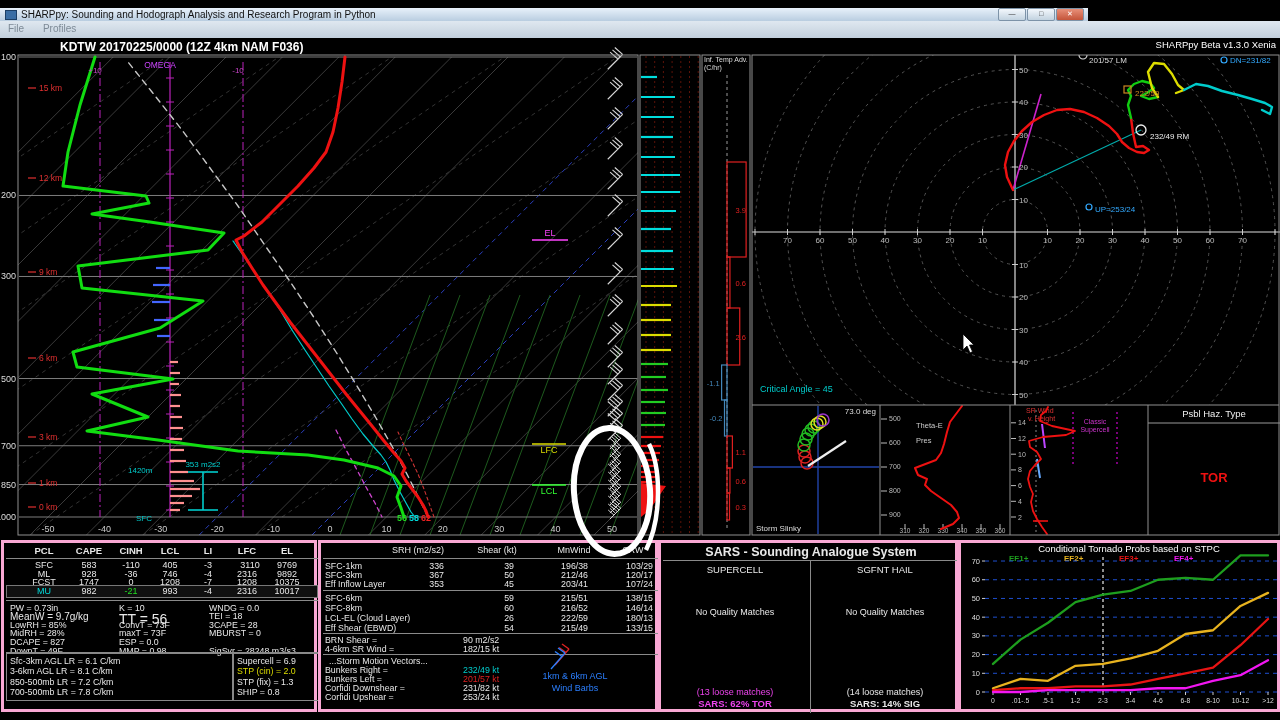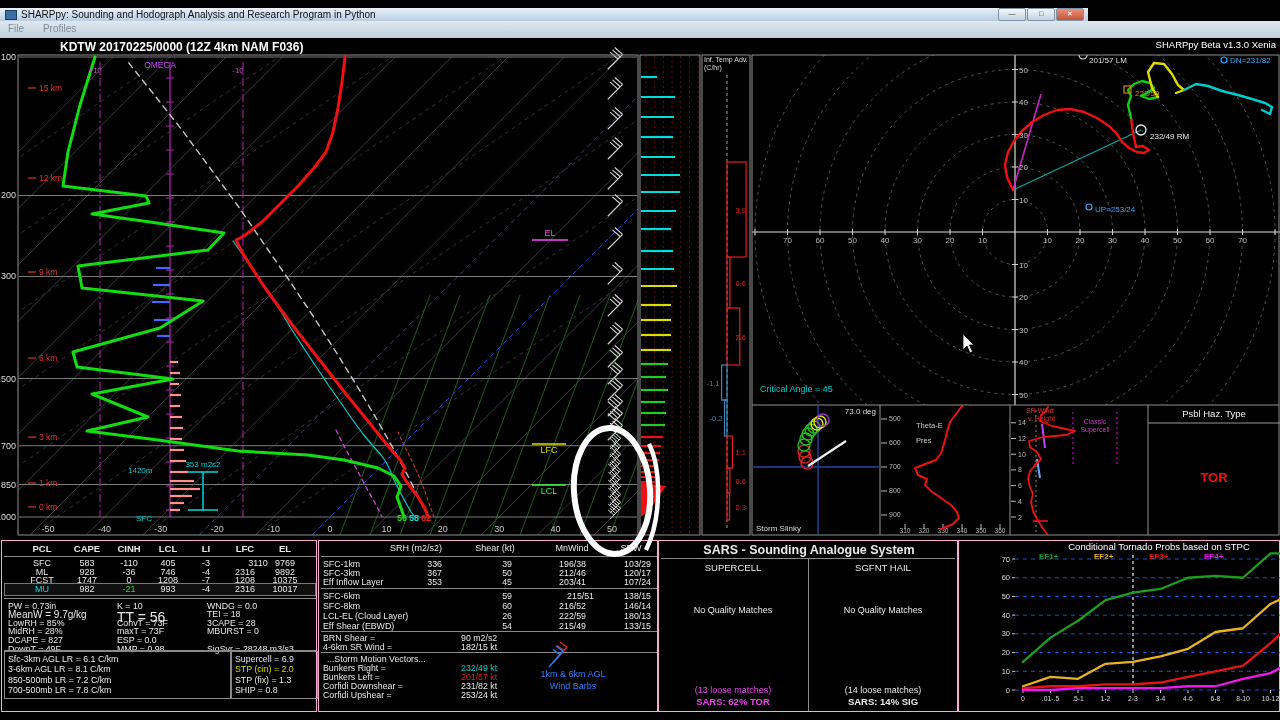--- a/index.html
+++ b/index.html
@@ -11,21 +11,21 @@
   .appicon{width:10px;height:8px;background:#3a6ea5;border:1px solid #1c3f66;margin:0 4px 0 5px;display:inline-block;}
   .titletext{flex:1;white-space:nowrap;}
   .winbtns{display:flex;gap:1px;margin-right:4px;}
   .wbtn{width:26px;height:11px;border:1px solid #7d93a8;border-radius:2px;
     background:linear-gradient(#f3f8fc,#c2d2e0);font-size:7px;line-height:9px;text-align:center;color:#333;}
   .wbtn.close{background:linear-gradient(#e89079,#c4543a);color:#fff;}
   .menubar{position:absolute;left:0;top:21px;width:1280px;height:17px;
     background:linear-gradient(#dfe8f0,#c2cfdc);font-size:10px;color:#7d8a96;}
   .menu{display:inline-block;padding:2px 8px 0 8px;}
   
-  .panel{position:absolute;top:540px;height:172px;background:#000;border:1px solid #f9a8d4;box-sizing:border-box;color:#e8e8e8;padding-left:32px;}
+  .panel{position:absolute;top:540px;height:172px;background:#000;border:3px solid #f9a8d4;box-sizing:border-box;color:#e8e8e8;}
   .abs{position:absolute;white-space:nowrap;}
   .hline{position:absolute;height:0;border-top:1px solid #8a8a8a;}
   .vline{position:absolute;width:0;border-left:1px solid #8a8a8a;}
   .ctr{transform:translateX(-50%);}
   .rgt{transform:translateX(-100%);}
   svg text{font-family:"Liberation Sans",sans-serif;}
   #overlay{position:absolute;left:0;top:0;z-index:99;pointer-events:none;}
   #gfx{position:absolute;left:0;top:0;z-index:1;}
 </style>
 </head>
@@ -631,21 +631,21 @@
       <div class="abs ctr" style="left:166px;top:2px;font-size:9.5px;font-weight:bold;">LCL</div>
       <div class="abs ctr" style="left:204px;top:2px;font-size:9.5px;font-weight:bold;">LI</div>
       <div class="abs ctr" style="left:243px;top:2px;font-size:9.5px;font-weight:bold;">LFC</div>
       <div class="abs ctr" style="left:283px;top:2px;font-size:9.5px;font-weight:bold;">EL</div>
       <div class="hline" style="left:2px;top:15px;width:312px;"></div>
       <div class="abs ctr" style="left:40px;top:17px;font-size:9px;color:#e8e8e8;">SFC</div>
       <div class="abs ctr" style="left:85px;top:17px;font-size:9px;color:#e8e8e8;">583</div>
       <div class="abs ctr" style="left:127px;top:17px;font-size:9px;color:#e8e8e8;">-110</div>
       <div class="abs ctr" style="left:166px;top:17px;font-size:9px;color:#e8e8e8;">405</div>
       <div class="abs ctr" style="left:204px;top:17px;font-size:9px;color:#e8e8e8;">-3</div>
-      <div class="abs ctr" style="left:256px;top:17px;font-size:9px;color:#e8e8e8;">3110</div>
+      <div class="abs ctr" style="left:246px;top:17px;font-size:9px;color:#e8e8e8;">3110</div>
       <div class="abs ctr" style="left:283px;top:17px;font-size:9px;color:#e8e8e8;">9769</div>
       <div class="abs ctr" style="left:40px;top:25.5px;font-size:9px;color:#e8e8e8;">ML</div>
       <div class="abs ctr" style="left:85px;top:25.5px;font-size:9px;color:#e8e8e8;">928</div>
       <div class="abs ctr" style="left:127px;top:25.5px;font-size:9px;color:#e8e8e8;">-36</div>
       <div class="abs ctr" style="left:166px;top:25.5px;font-size:9px;color:#e8e8e8;">746</div>
       <div class="abs ctr" style="left:204px;top:25.5px;font-size:9px;color:#e8e8e8;">-4</div>
       <div class="abs ctr" style="left:243px;top:25.5px;font-size:9px;color:#e8e8e8;">2316</div>
       <div class="abs ctr" style="left:283px;top:25.5px;font-size:9px;color:#e8e8e8;">9892</div>
       <div class="abs ctr" style="left:40px;top:34px;font-size:9px;color:#e8e8e8;">FCST</div>
       <div class="abs ctr" style="left:85px;top:34px;font-size:9px;color:#e8e8e8;">1747</div>
@@ -711,21 +711,21 @@
       <div class="abs rgt" style="left:193px;top:27px;font-size:8.8px;">50</div>
       <div class="abs rgt" style="left:267px;top:27px;font-size:8.8px;">212/46</div>
       <div class="abs rgt" style="left:332px;top:27px;font-size:8.8px;">120/17</div>
       <div class="abs" style="left:4px;top:36px;font-size:8.8px;">Eff Inflow Layer</div>
       <div class="abs rgt" style="left:123px;top:36px;font-size:8.8px;">353</div>
       <div class="abs rgt" style="left:193px;top:36px;font-size:8.8px;">45</div>
       <div class="abs rgt" style="left:267px;top:36px;font-size:8.8px;">203/41</div>
       <div class="abs rgt" style="left:332px;top:36px;font-size:8.8px;">107/24</div>
       <div class="abs" style="left:4px;top:50px;font-size:8.8px;">SFC-6km</div>
       <div class="abs rgt" style="left:193px;top:50px;font-size:8.8px;">59</div>
-      <div class="abs rgt" style="left:275px;top:50px;font-size:8.8px;">215/51</div>
+      <div class="abs rgt" style="left:267px;top:50px;font-size:8.8px;">215/51</div>
       <div class="abs rgt" style="left:332px;top:50px;font-size:8.8px;">138/15</div>
       <div class="abs" style="left:4px;top:60px;font-size:8.8px;">SFC-8km</div>
       <div class="abs rgt" style="left:193px;top:60px;font-size:8.8px;">60</div>
       <div class="abs rgt" style="left:267px;top:60px;font-size:8.8px;">216/52</div>
       <div class="abs rgt" style="left:332px;top:60px;font-size:8.8px;">146/14</div>
       <div class="abs" style="left:4px;top:70px;font-size:8.8px;">LCL-EL (Cloud Layer)</div>
       <div class="abs rgt" style="left:193px;top:70px;font-size:8.8px;">26</div>
       <div class="abs rgt" style="left:267px;top:70px;font-size:8.8px;">222/59</div>
       <div class="abs rgt" style="left:332px;top:70px;font-size:8.8px;">180/13</div>
       <div class="abs" style="left:4px;top:80px;font-size:8.8px;">Eff Shear (EBWD)</div>

